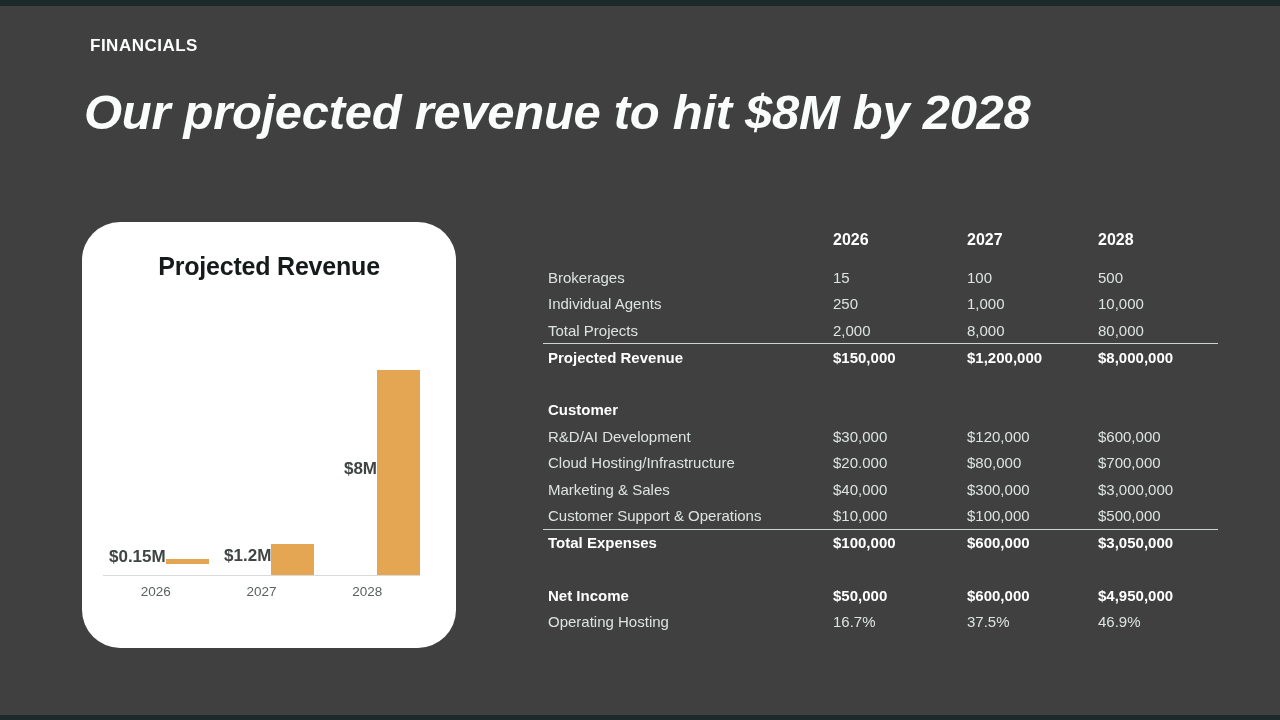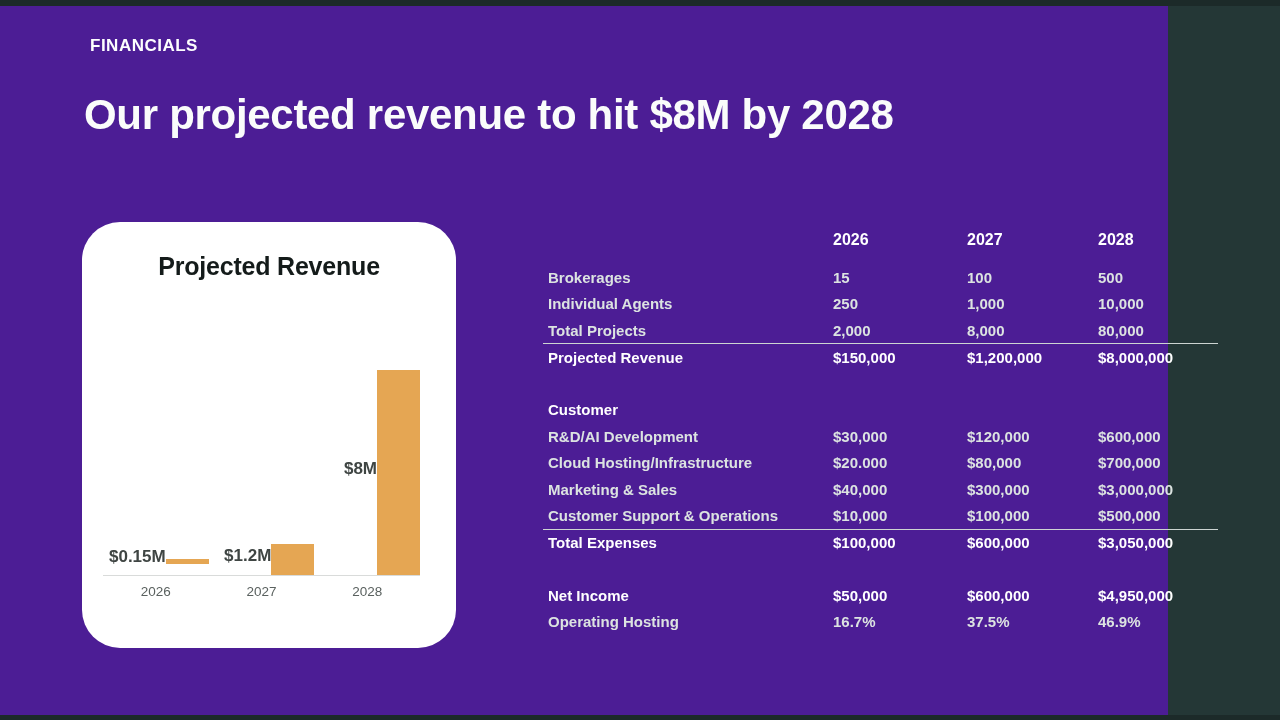--- a/index.html
+++ b/index.html
@@ -3,35 +3,35 @@
 <meta charset="utf-8">
 <style>
   * { margin: 0; padding: 0; box-sizing: border-box; }
   html, body { width: 1280px; height: 720px; overflow: hidden; }
   body {
     font-family: "Liberation Sans", sans-serif;
     background: #243736;
     position: relative;
   }
   .slide {
-    position: absolute; left: 0; top: 0; width: 1168px; height: 720px;
-    background: #4c1d95;
+    position: absolute; left: 0; top: 0; width: 1280px; height: 720px;
+    background: #404040;
   }
   .edge-top { top: 0; height: 6px; background: #1c2a29; position: absolute; left: 0; width: 1280px; }
   .edge-bottom { bottom: 0; height: 5px; background: #1c2a29; position: absolute; left: 0; width: 1280px; }
 
   .kicker {
     position: absolute; left: 90px; top: 36px;
     font-size: 17px; font-weight: bold; color: #FDFEFE;
     letter-spacing: 0.5px;
   }
   .slide-title {
-    position: absolute; left: 84px; top: 91px;
-    font-size: 42px; font-weight: bold; color: #FAFCFB;
-    letter-spacing: -0.3px; white-space: nowrap;
+    position: absolute; left: 84px; top: 84px;
+    font-size: 49px; font-weight: bold; color: #FAFCFB;
+    letter-spacing: -0.3px; white-space: nowrap; font-style: italic;
   }
 
   
   .chart-card {
     position: absolute; left: 82px; top: 222px;
     width: 374px; height: 426px;
     background: #FFFFFF; border-radius: 38px;
   }
   .chart-title {
     position: absolute; left: 0; top: 30px; width: 374px;
@@ -66,21 +66,21 @@
   .fin-table {
     position: absolute; left: 543px; top: 228px; width: 675px;
     border-collapse: collapse; table-layout: fixed;
   }
   .fin-table col.c-label { width: 285px; }
   .fin-table col.c-y1 { width: 134px; }
   .fin-table col.c-y2 { width: 131px; }
   .fin-table col.c-y3 { width: 125px; }
   .fin-table td, .fin-table th {
     height: 26.5px; vertical-align: middle; text-align: left;
-    font-size: 15px; font-weight: bold; color: #DCE3E1;
+    font-size: 15px; font-weight: normal; color: #DCE3E1;
     padding: 0 0 0 5px; white-space: nowrap; overflow: hidden;
   }
   .fin-table th {
     font-size: 16px; font-weight: bold; color: #FFFFFF;
     height: 36px; vertical-align: top; padding-top: 3px;
   }
   .fin-table tr.bold td { font-weight: bold; color: #FFFFFF; }
   .fin-table tr.rule-above td { border-top: 1.5px solid #CDD4D2; }
   .fin-table tr.spacer td { height: 26.5px; }
 </style>

